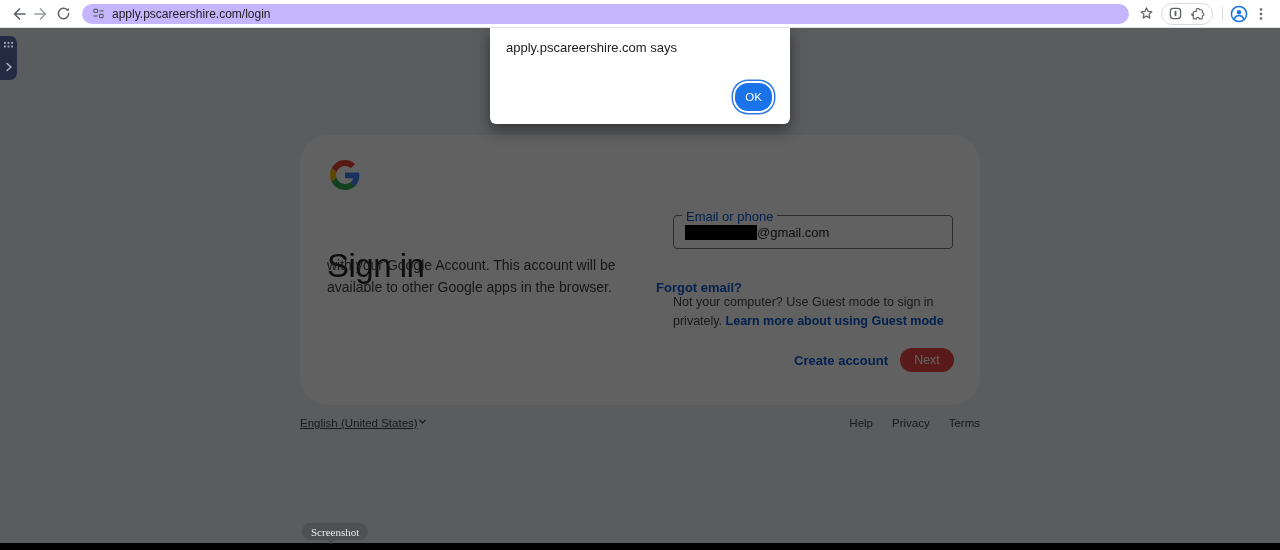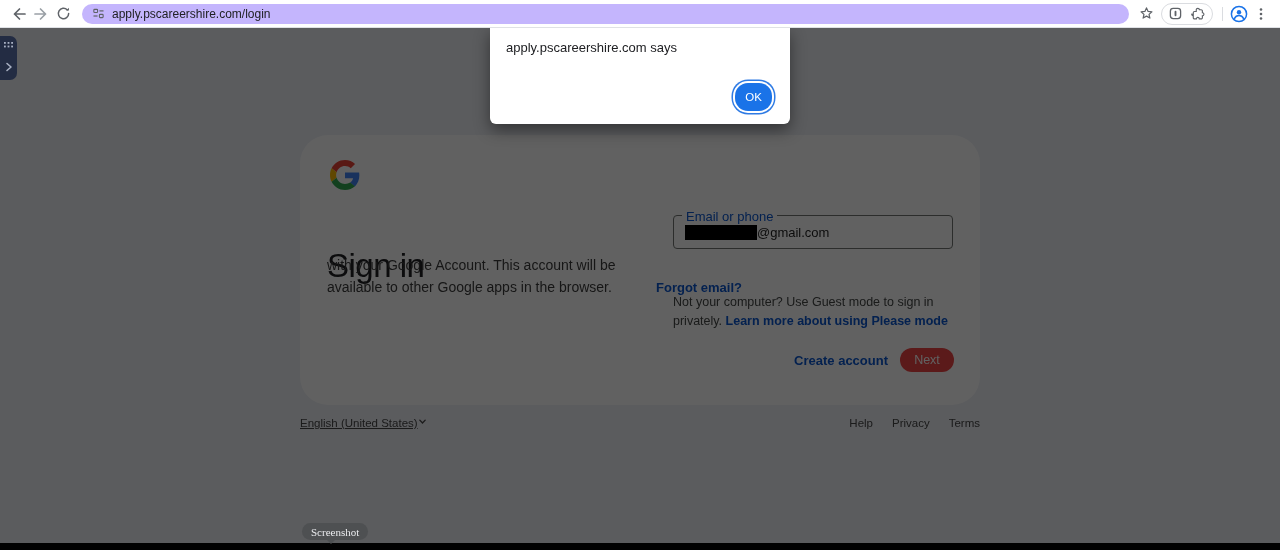--- a/index.html
+++ b/index.html
@@ -159,21 +159,21 @@
       </svg>
       <div class="signin-h">Sign in</div>
       <div class="signin-p">with your Google Account. This account will be available to other Google apps in the browser.</div>
 
       <div class="email-wrap">
         <span class="email-label">Email or phone</span>
         <span class="redacted"></span>
         <span class="email-suffix">@gmail.com</span>
       </div>
       <a class="forgot">Forgot email?</a>
-      <div class="guest"><span>Not your computer? Use Guest mode to sign in privately. </span><a>Learn more about using Please mode</a></div>
+      <div class="guest"><span>Not your computer? Use Guest mode to sign in privately. </span><a>Learn more about using Guest mode</a></div>
 
       <div class="actions">
         <a class="create-link">Create account</a>
         <button class="next-btn">Next</button>
       </div>
     </div>
 
     <div class="pg-footer">
       <div class="lang">
         <span>English (United States)</span>

